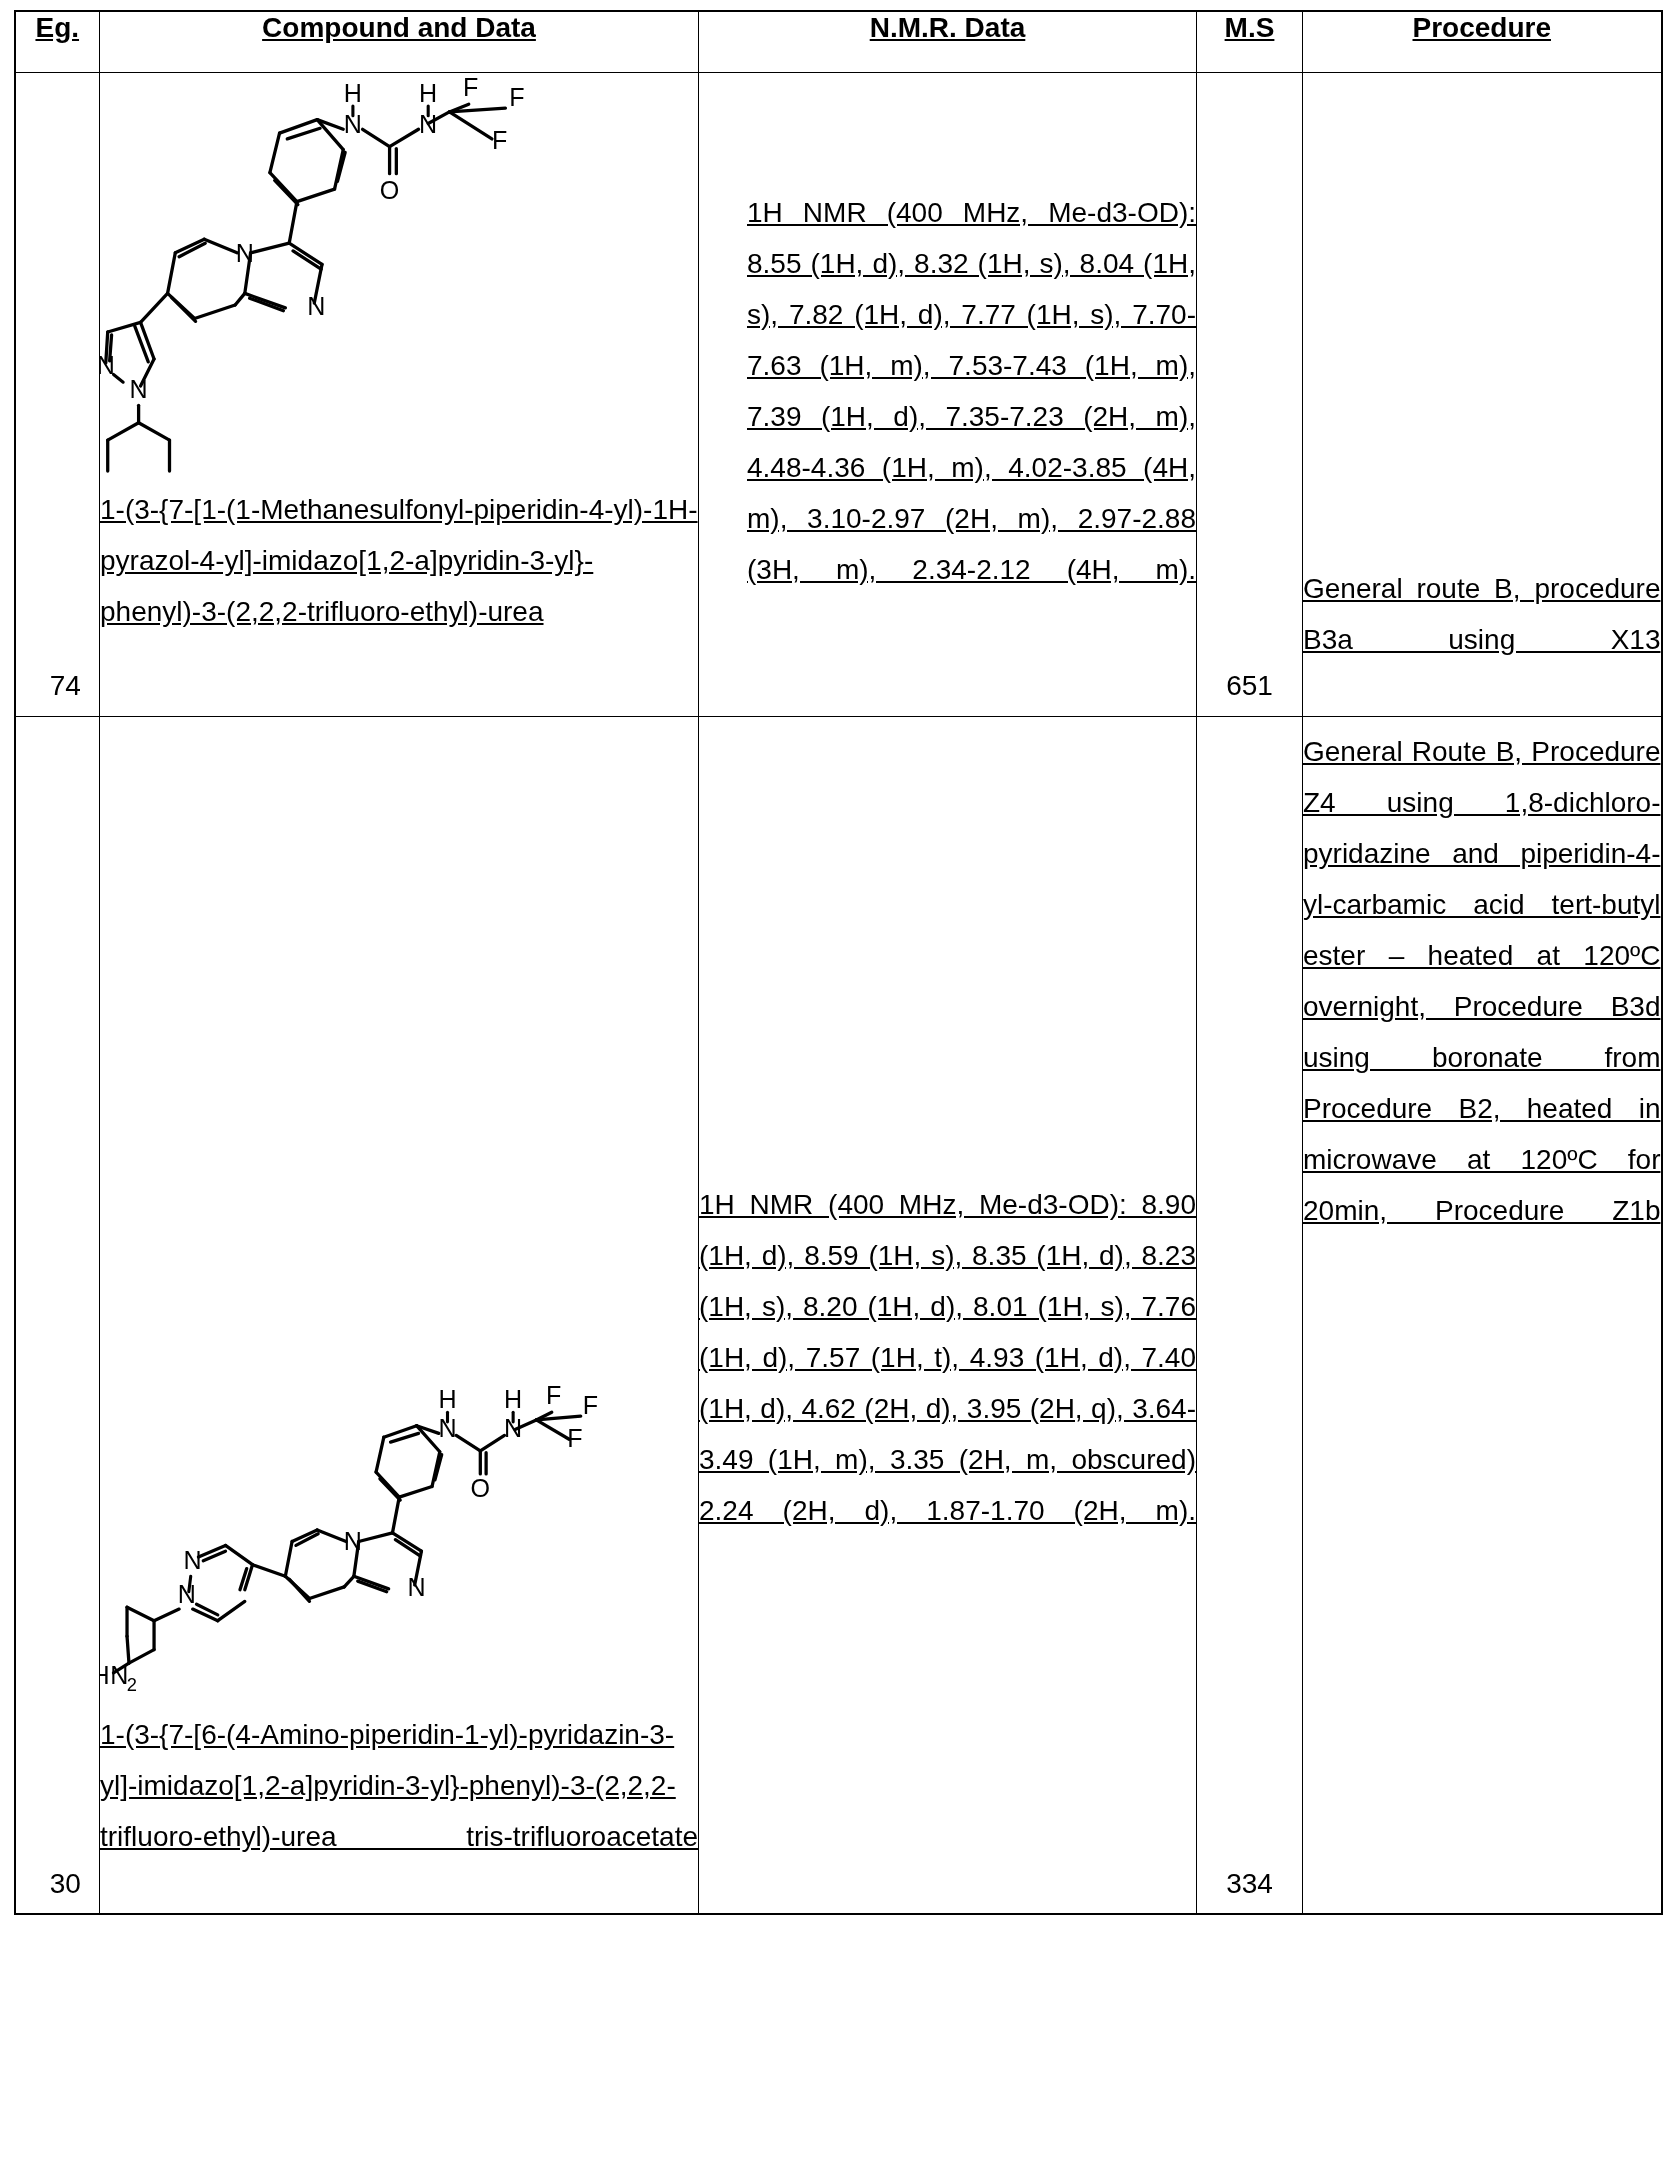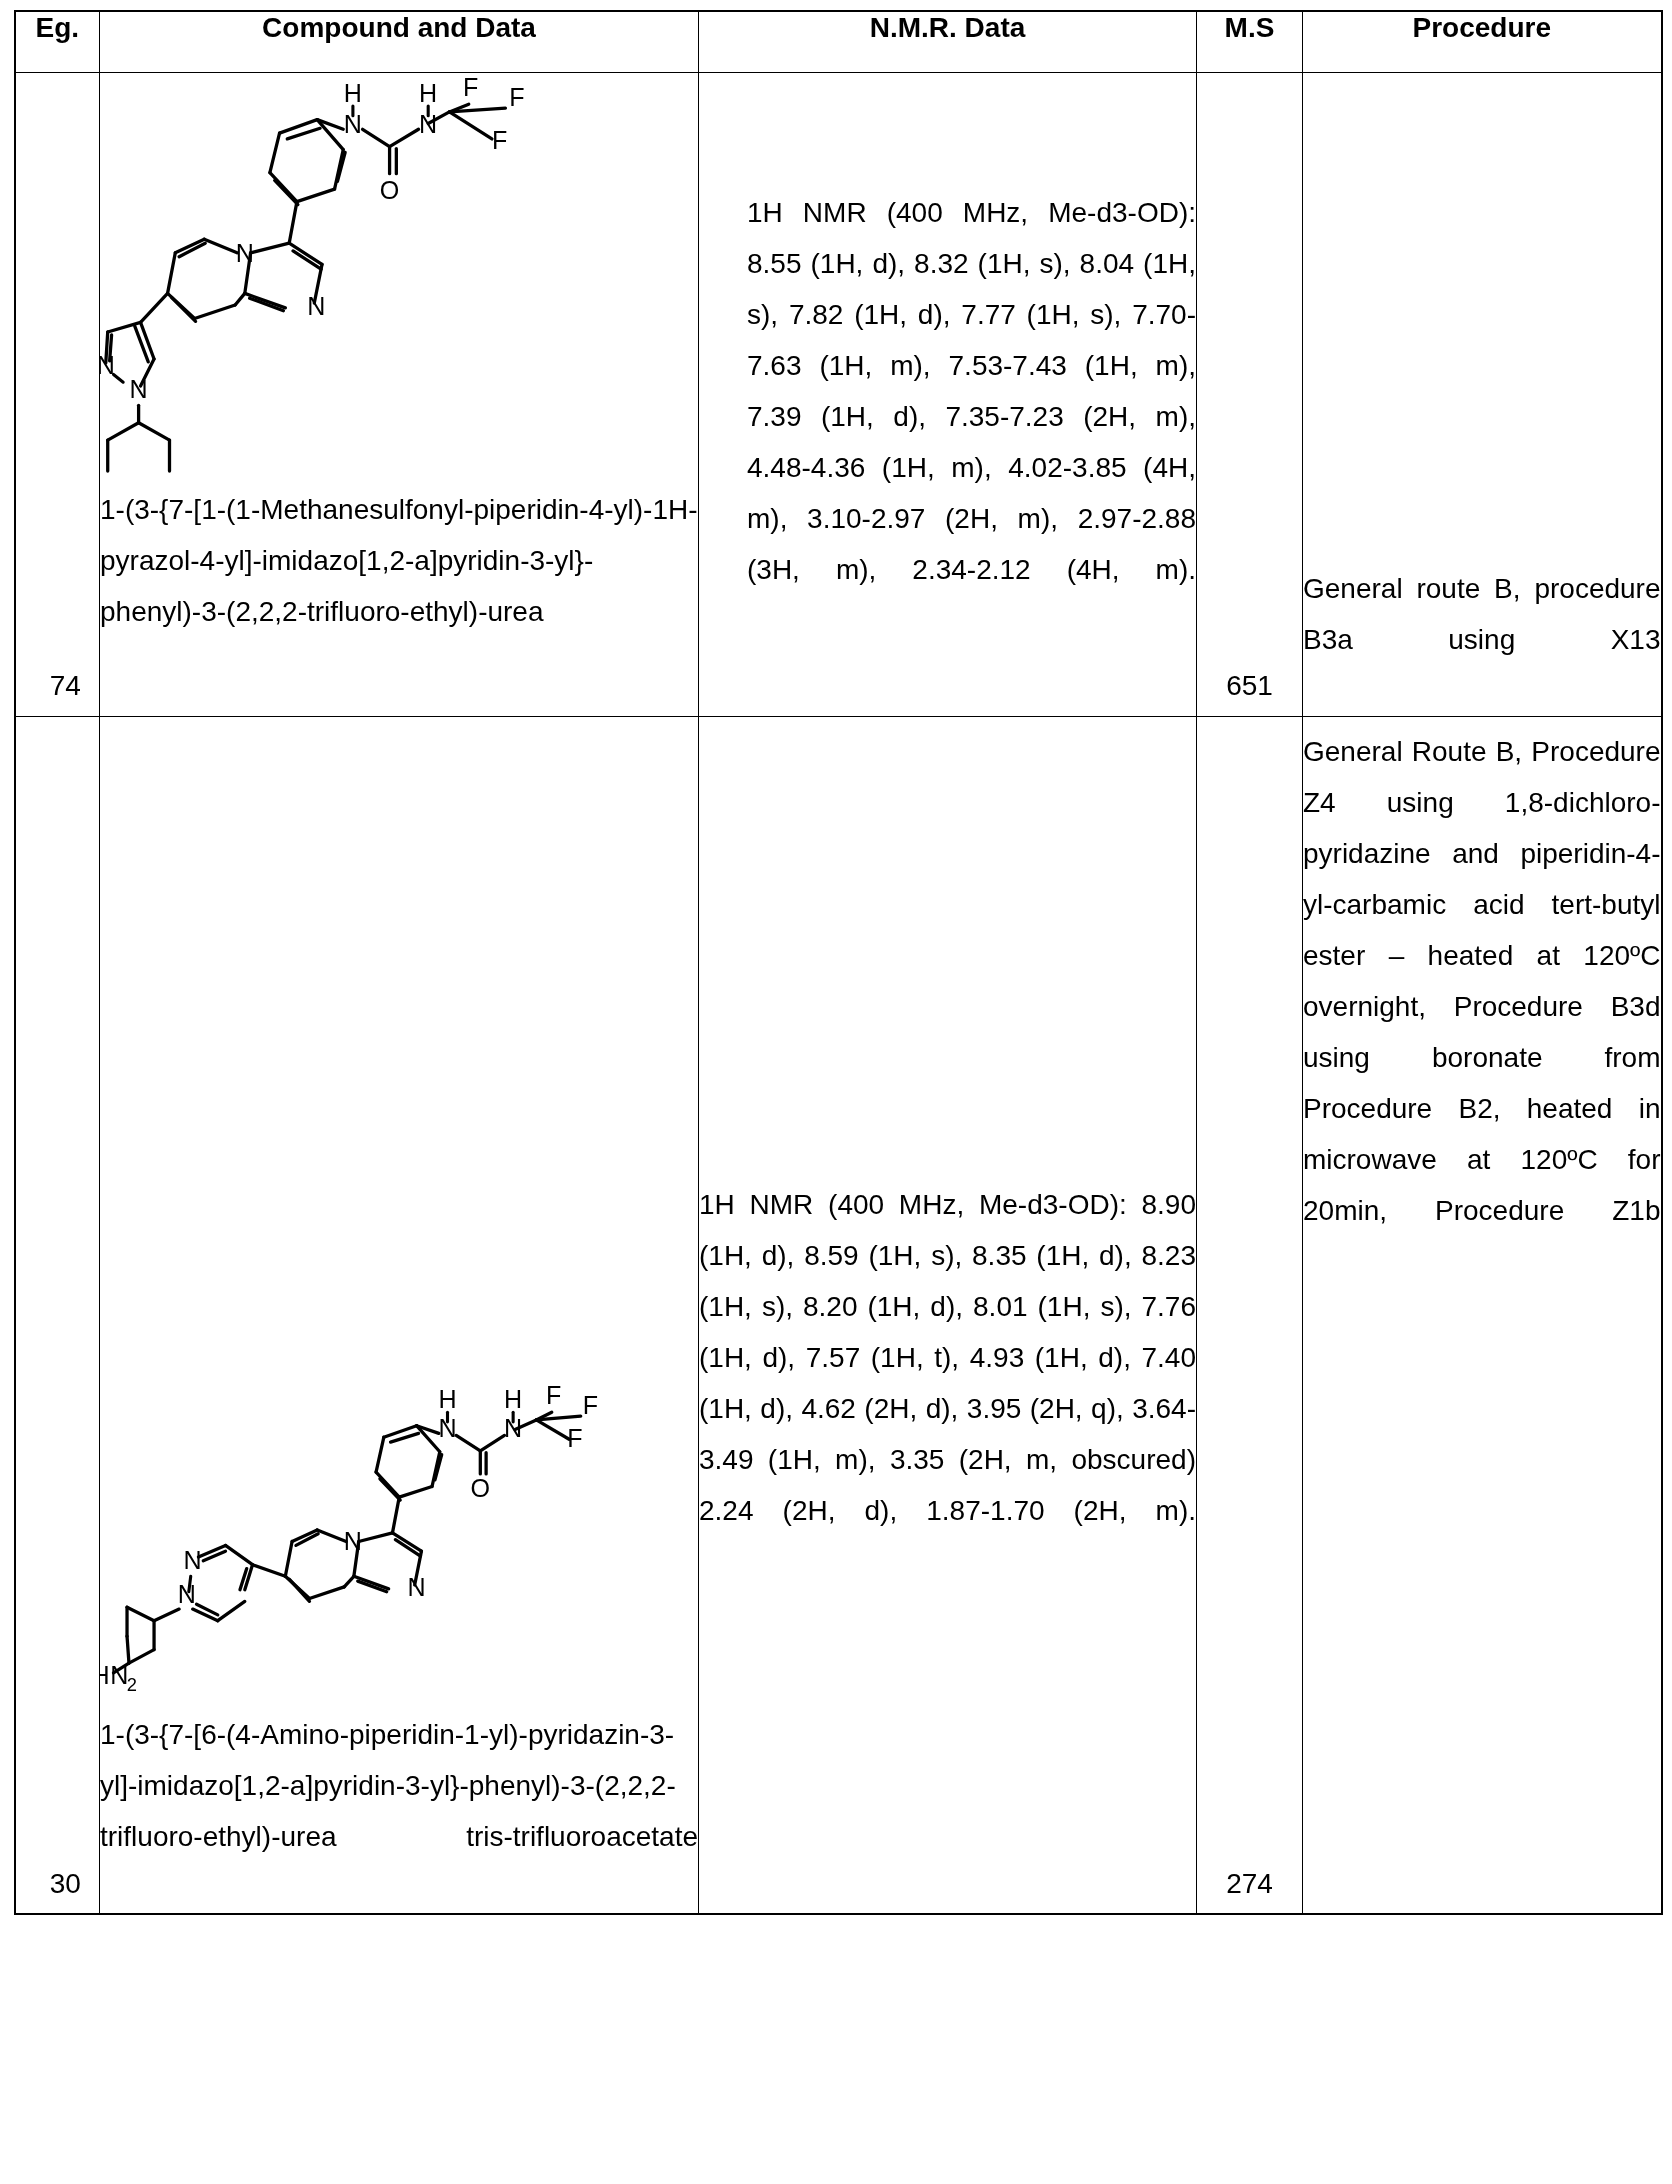--- a/index.html
+++ b/index.html
@@ -15,20 +15,21 @@
     color: #000000;
     overflow: hidden;
   }
 
   .page {
     position: relative;
     width: 1476px;
     height: 2184px;
     box-sizing: border-box;
     padding: 9.7px 11.6px 5.8px 13.5px;
+    text-decoration: underline;
   }
 
   table.compound-table {
     width: 1647px;
     border-collapse: collapse;
     table-layout: fixed;
     border: 2.9px solid #000;
   }
   table.compound-table td,
   table.compound-table th {
@@ -380,21 +381,21 @@
           <div class="name-block name-row75">
             <span>1-(3-{7-[6-(4-Amino-piperidin-1-yl)-pyridazin-3-yl]-imidazo[1,2-a]pyridin-3-yl}-phenyl)-3-(2,2,2-trifluoro-ethyl)-urea tris-trifluoroacetate</span>
           </div>
         </td>
 
         <td class="cell-nmr">
           <div class="just-text nmr-row75">1H NMR (400 MHz, Me-d3-OD): 8.90 (1H, d), 8.59 (1H, s), 8.35 (1H, d), 8.23 (1H, s), 8.20 (1H, d), 8.01 (1H, s), 7.76 (1H, d), 7.57 (1H, t), 4.93 (1H, d), 7.40 (1H, d), 4.62 (2H, d), 3.95 (2H, q), 3.64-3.49 (1H, m), 3.35 (2H, m, obscured) 2.24 (2H, d), 1.87-1.70 (2H, m).</div>
         </td>
 
         <td class="cell-ms">
-          <div class="ms-val">274</div>
+          <div class="ms-val">334</div>
         </td>
 
         <td class="cell-proc">
           <div class="just-text proc-row75">General Route B, Procedure Z4 using 1,8-dichloro-pyridazine and piperidin-4-yl-carbamic acid tert-butyl ester – heated at 120ºC overnight, Procedure B3d using boronate from Procedure B2, heated in microwave at 120ºC for 20min, Procedure Z1b</div>
         </td>
       </tr>
 
     </tbody>
   </table>
 </div>

